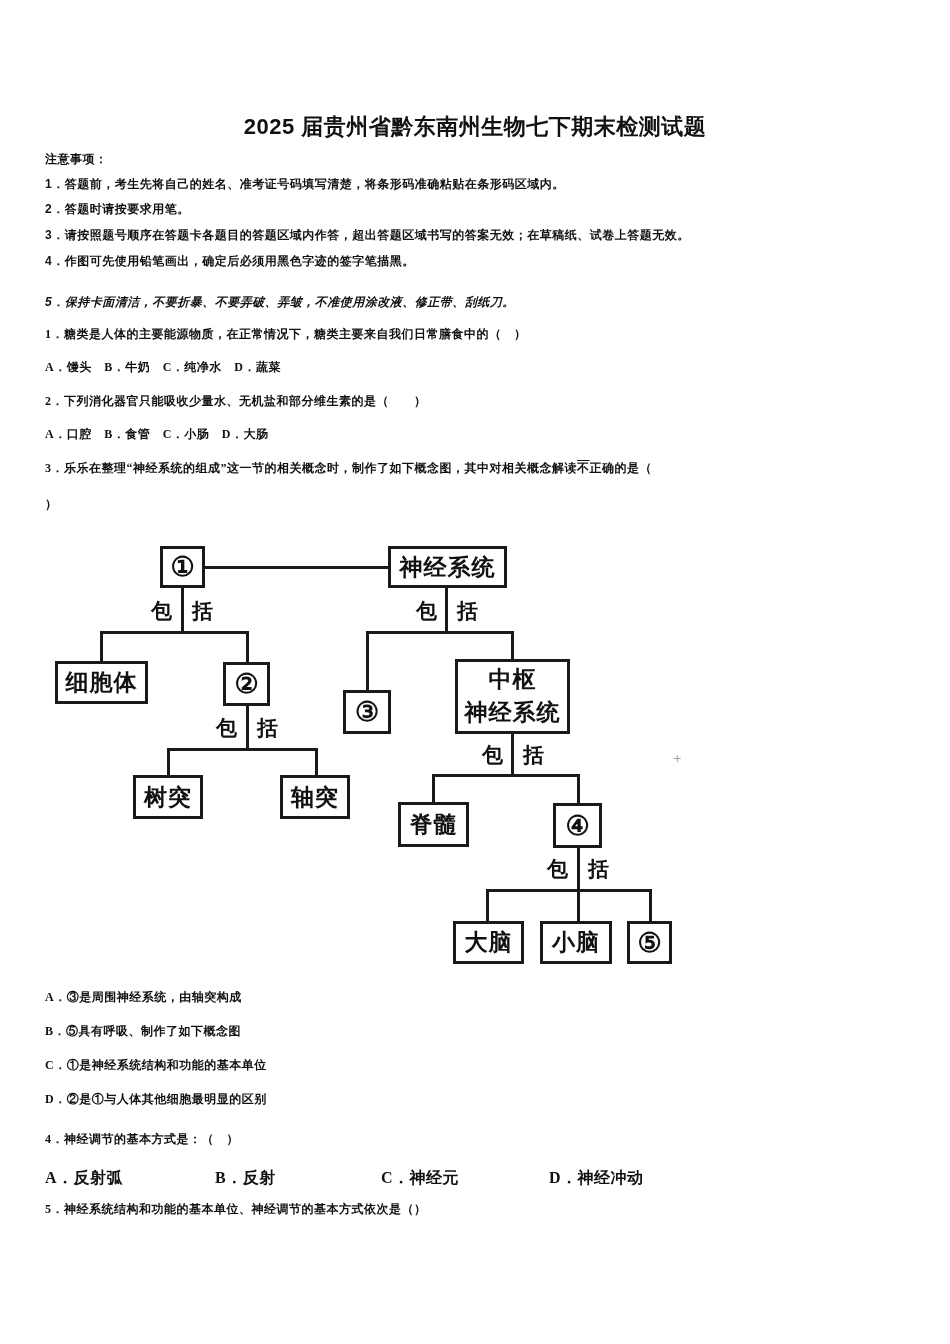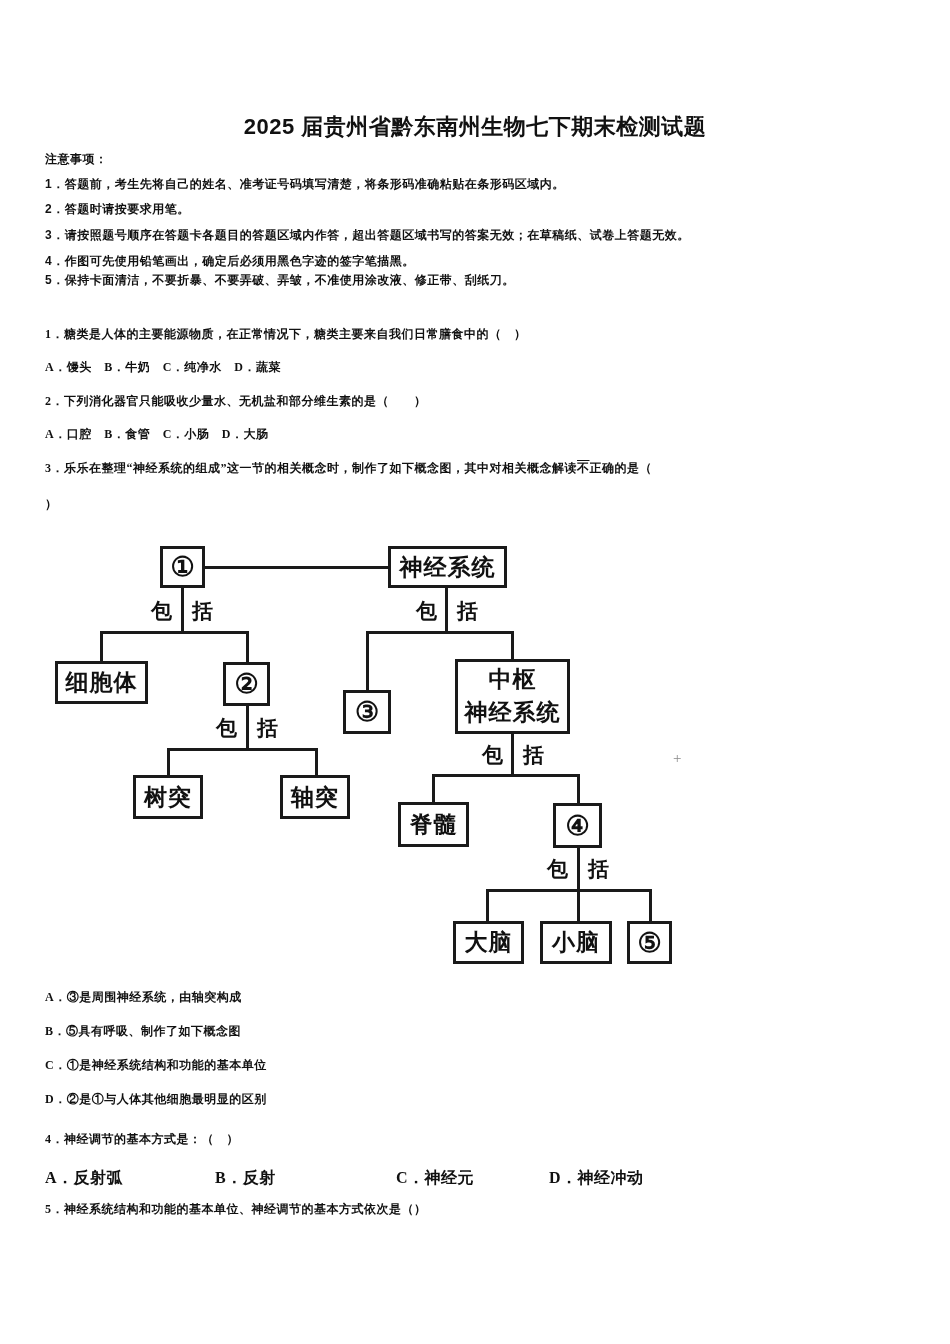--- a/index.html
+++ b/index.html
@@ -54,21 +54,21 @@
 
 <div class="page">
 
   <div class="title">2025 届贵州省黔东南州生物七下期末检测试题</div>
 
   <div class="tline sans" style="top:152px;">注意事项：</div>
   <div class="tline sans" style="top:177px;">1．答题前，考生先将自己的姓名、准考证号码填写清楚，将条形码准确粘贴在条形码区域内。</div>
   <div class="tline sans" style="top:202px;">2．答题时请按要求用笔。</div>
   <div class="tline sans" style="top:228px;">3．请按照题号顺序在答题卡各题目的答题区域内作答，超出答题区域书写的答案无效；在草稿纸、试卷上答题无效。</div>
   <div class="tline sans" style="top:254px;">4．作图可先使用铅笔画出，确定后必须用黑色字迹的签字笔描黑。</div>
-  <div class="tline sans" style="top:273px;">5．保持卡面清洁，不要折暴、不要弄破、弄皱，不准使用涂改液、修正带、刮纸刀。</div>
+  <div class="tline sans" style="top:295px;font-style:italic;">5．保持卡面清洁，不要折暴、不要弄破、弄皱，不准使用涂改液、修正带、刮纸刀。</div>
 
   <div class="tline" style="top:327px;">1．糖类是人体的主要能源物质，在正常情况下，糖类主要来自我们日常膳食中的（　）</div>
   <div class="tline" style="top:360px;">A．馒头　B．牛奶　C．纯净水　D．蔬菜</div>
 
   <div class="tline" style="top:394px;">2．下列消化器官只能吸收少量水、无机盐和部分维生素的是（　　）</div>
   <div class="tline" style="top:427px;">A．口腔　B．食管　C．小肠　D．大肠</div>
 
   <div class="tline" style="top:461px;"><span>3．乐乐在整理“神经系统的组成”这一节的相关概念时，制作了如下概念图，其中对相关概念解读</span><span class="ov">不</span><span>正确的是（</span></div>
   <div class="tline" style="top:497px;">）</div>
 
@@ -140,18 +140,18 @@
   </div>
 
   <div class="tline" style="top:990px;">A．③是周围神经系统，由轴突构成</div>
   <div class="tline" style="top:1024px;">B．⑤具有呼吸、制作了如下概念图</div>
   <div class="tline" style="top:1092px;">D．②是①与人体其他细胞最明显的区别</div>
   <div class="tline" style="top:1058px;">C．①是神经系统结构和功能的基本单位</div>
 
   <div class="tline" style="top:1132px;">4．神经调节的基本方式是：（　）</div>
   <div class="q4opt" style="left:45px;  top:1168px;">A．反射弧</div>
   <div class="q4opt" style="left:215px; top:1168px;">B．反射</div>
-  <div class="q4opt" style="left:381px; top:1168px;margin-left:15px;">C．神经元</div>
+  <div class="q4opt" style="left:381px; top:1168px;">C．神经元</div>
   <div class="q4opt" style="left:549px; top:1168px;">D．神经冲动</div>
 
   <div class="tline" style="top:1202px;">5．神经系统结构和功能的基本单位、神经调节的基本方式依次是（）</div>
 
 </div>
 
 </body></html>

